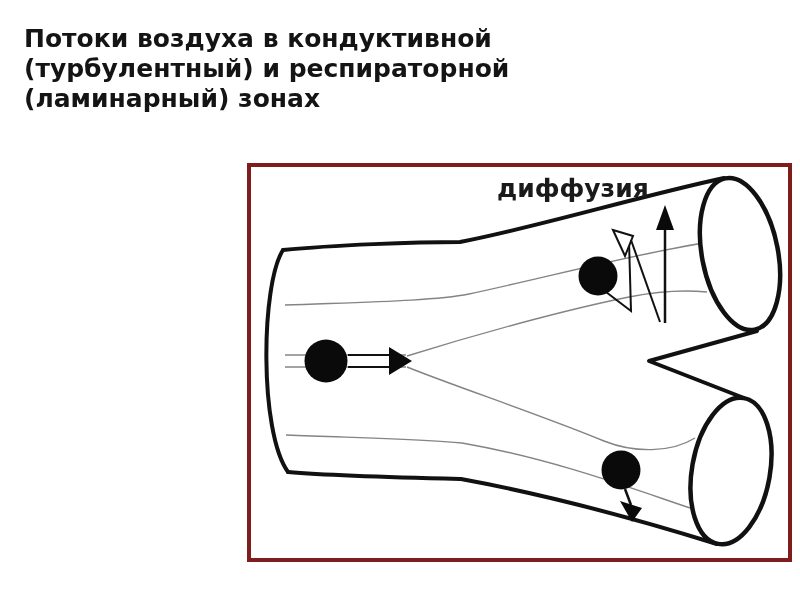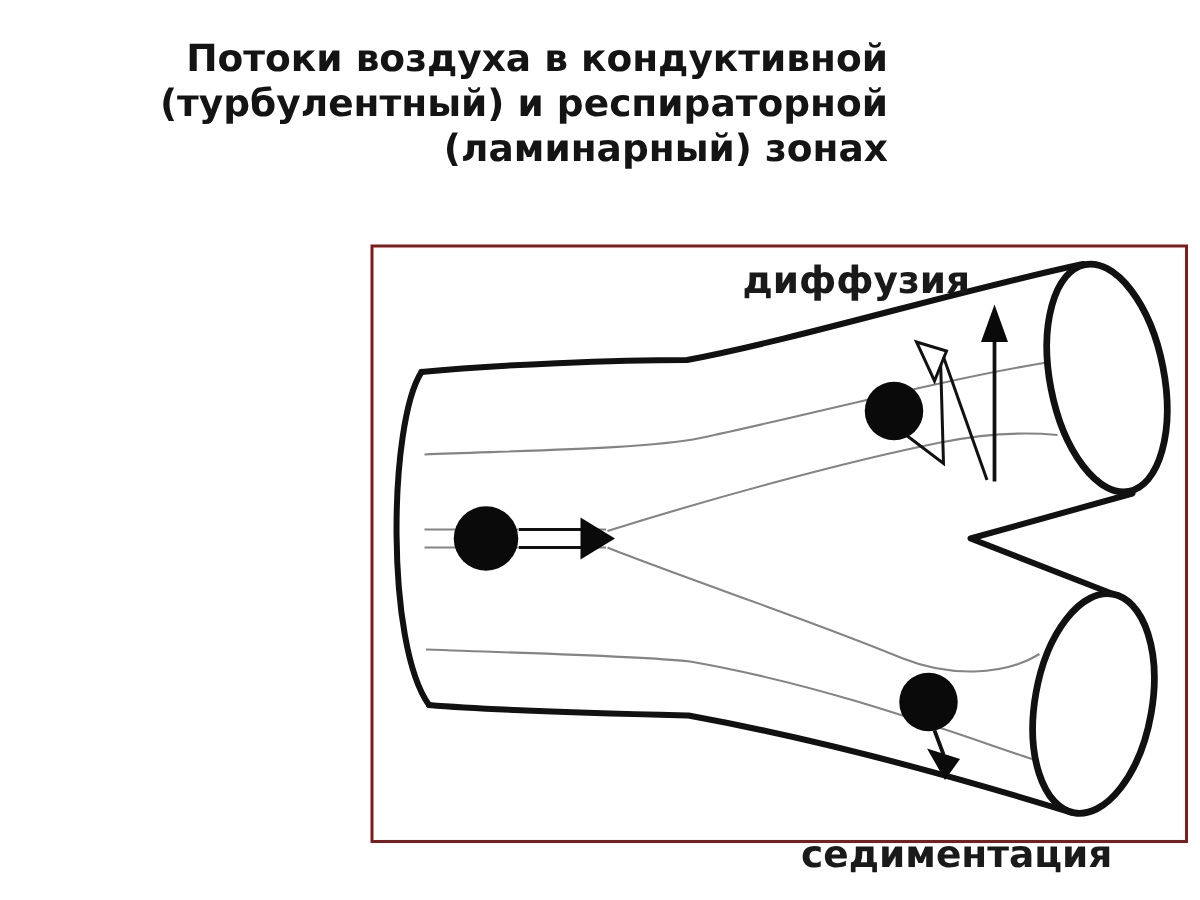--- a/index.html
+++ b/index.html
@@ -1,27 +1,27 @@
 <!DOCTYPE html>
 <html><head>
 <meta charset="utf-8">
 <style>
   html,body{margin:0;padding:0;}
   body{
     width:800px;height:600px;position:relative;background:#ffffff;
     font-family:"DejaVu Sans","Liberation Sans",sans-serif;overflow:hidden;
   }
   .slide-title{
-    position:absolute;left:42px;top:24px;width:550px;
+    position:absolute;left:24px;top:24px;width:550px;
     font-size:25px;font-weight:bold;line-height:30px;color:#141414;
-    text-align:right;white-space:pre-line;letter-spacing:0px;
+    text-align:left;white-space:pre-line;letter-spacing:0px;
   }
   .frame{
     position:absolute;left:247px;top:163px;width:545px;height:399px;
-    border:2px solid #7f1d1d;background:#ffffff;box-sizing:border-box;
+    border:4px solid #7f1d1d;background:#ffffff;box-sizing:border-box;
   }
   .frame svg{position:absolute;left:0;top:0;}
   .lbl{
     position:absolute;font-weight:bold;color:#1a1a1a;font-size:25px;
     white-space:pre-line;line-height:38px;
   }
   .lbl-diffusion{left:246px;top:3px;}
   .lbl-inertial{left:2px;top:318px;width:202px;text-align:center;}
   .lbl-sedimentation{left:285px;top:386px;}
 </style>
@@ -73,14 +73,13 @@
     </g>
 
     <g fill="#0a0a0a">
       <circle cx="322" cy="357" r="21.5"></circle>
       <circle cx="594" cy="272" r="19.5"></circle>
       <circle cx="617" cy="466" r="19.5"></circle>
     </g>
   </svg>
 
   <div class="lbl lbl-diffusion">диффузия</div>
-  <div class="lbl lbl-sedimentation">седиментация</div>
 </div>
 
 </body></html>

